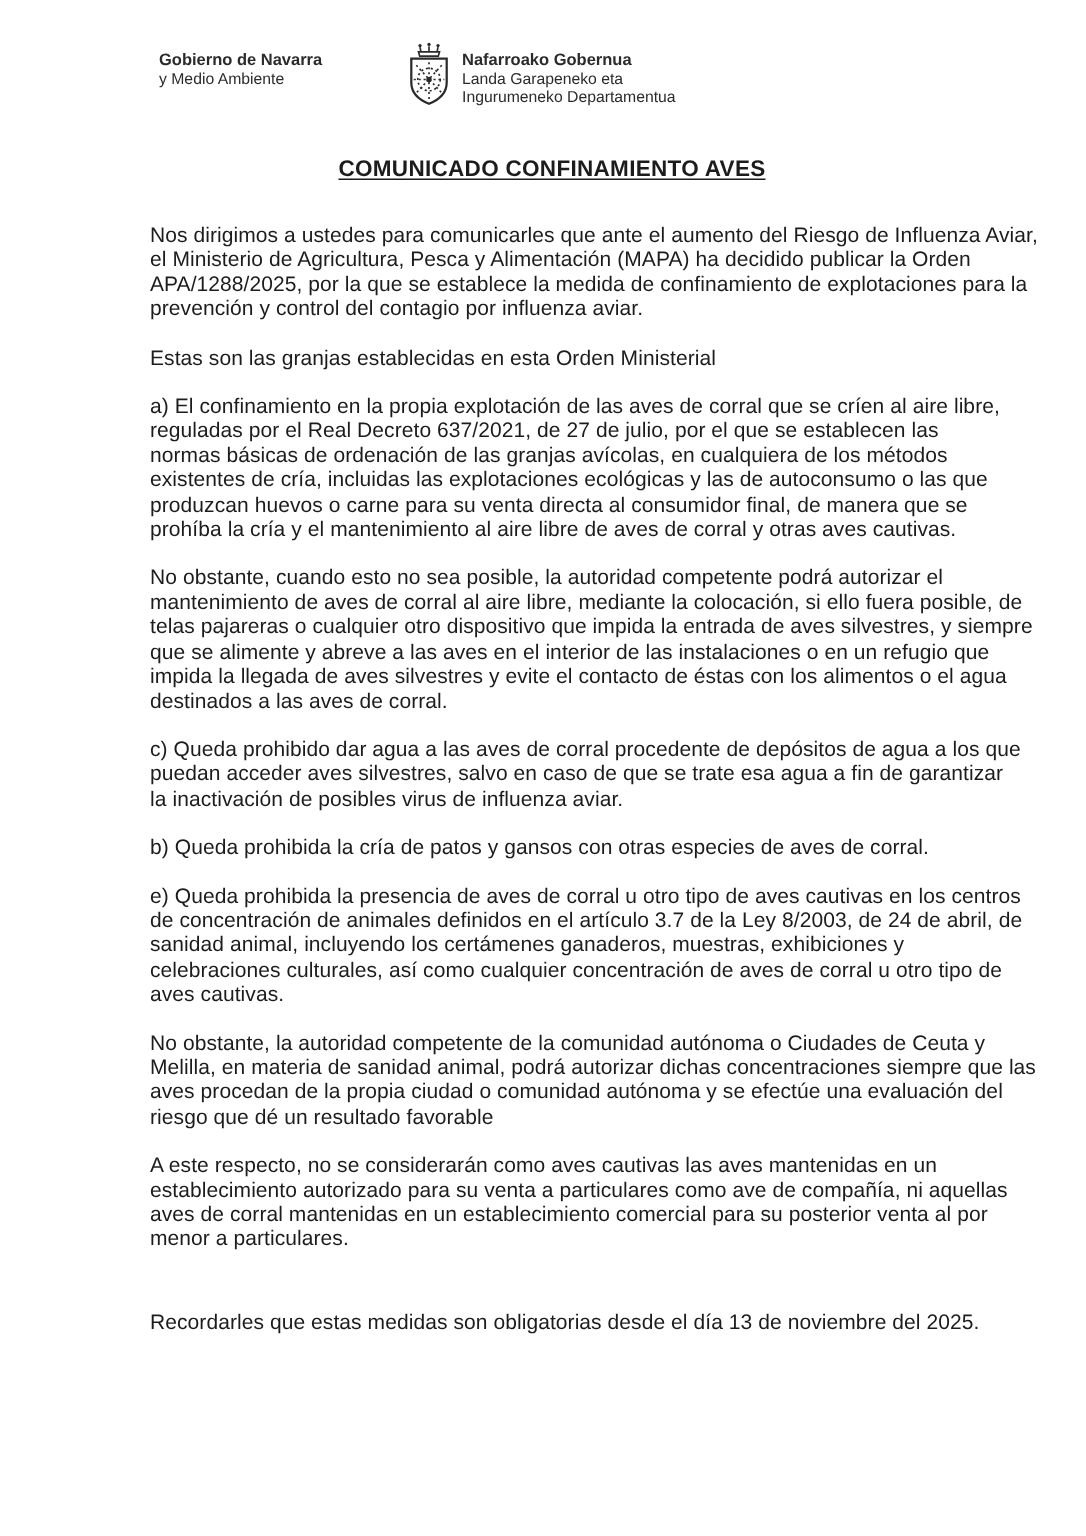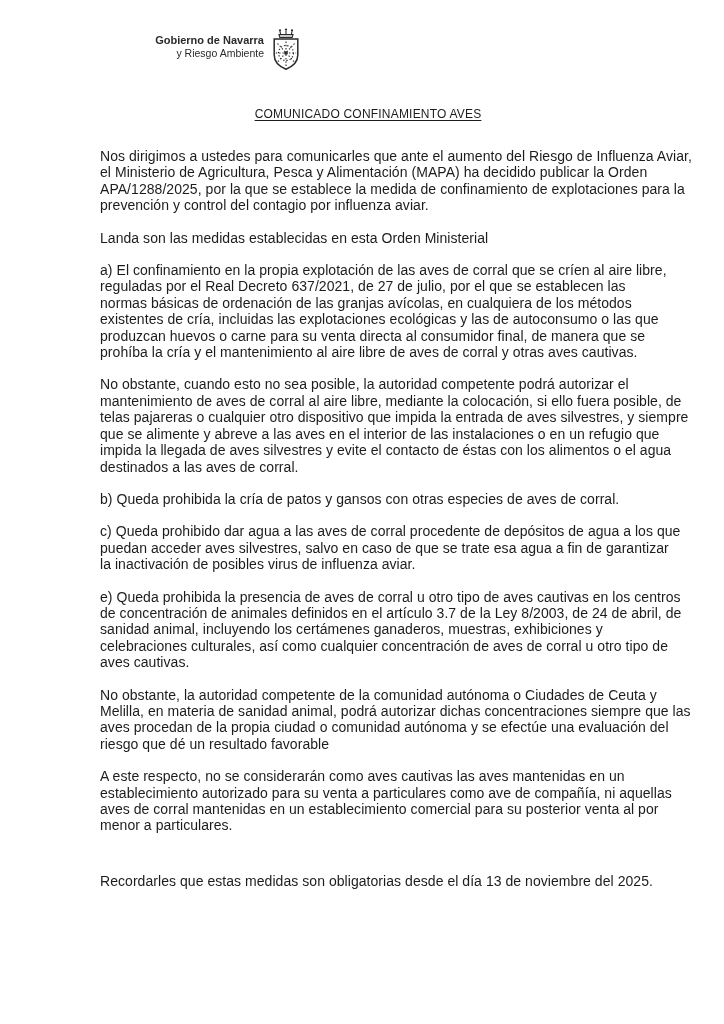--- a/index.html
+++ b/index.html
@@ -17,30 +17,30 @@
 
   
   .hdr {
     display: flex;
     align-items: flex-start;
     justify-content: flex-start;
     margin-left: 6px;
     gap: 7px;
   }
   .hdr-block { font-size: 10.5px; line-height: 12.5px; color: #2b2b2b; }
-  .hdr-left  { text-align: right; width: 158px; padding-top: 6px; }
+  .hdr-left  { text-align: left; width: 158px; padding-top: 6px; }
   .hdr-right { text-align: left; padding-top: 6px; }
   .hdr-bold  { font-weight: bold; font-size: 11px; }
   .emblem { width: 30px; height: 44px; flex: 0 0 auto; }
 
   
   .title-wrap { text-align: center; margin-top: 32px; margin-bottom: 26px; }
   .title {
-    font-size: 12px;
-    font-weight: normal;
+    font-size: 15px;
+    font-weight: bold;
     text-decoration: underline;
     text-underline-offset: 2px;
     letter-spacing: 0.2px;
     text-align: right;
   }
 
   
   .doc-body p {
     margin: 0 0 16px 0;
     font-size: 14px;
@@ -51,21 +51,21 @@
   .doc-body p.extra-gap { margin-top: 39px; }
 </style>
 </head>
 <body>
 
 <div class="page">
 
   <div class="hdr">
     <div class="hdr-block hdr-left">
       <div class="hdr-bold">Gobierno de Navarra</div>
-      <div>y Riesgo Ambiente</div>
+      <div>y Medio Ambiente</div>
     </div>
 
     <svg class="emblem" viewBox="0 0 30 44" aria-hidden="true">
       <g stroke="#2b2b2b" fill="none" stroke-width="1.1">
 
         <circle cx="9" cy="2.4" r="1.1" fill="#2b2b2b" stroke="none"></circle>
         <circle cx="15" cy="1.6" r="1.1" fill="#2b2b2b" stroke="none"></circle>
         <circle cx="21" cy="2.4" r="1.1" fill="#2b2b2b" stroke="none"></circle>
         <path d="M9 3.4 L9.6 6.4 M15 2.8 L15 6.2 M21 3.4 L20.4 6.4"></path>
         <path d="M8 6.6 H22 L21.2 9.4 H8.8 Z"></path>
@@ -75,48 +75,53 @@
         <circle cx="15" cy="25" r="7.5" stroke-dasharray="1.4 1.9"></circle>
 
         <path d="M15 13.5 V38.5" stroke-dasharray="1.4 1.9"></path>
         <path d="M4.8 25 H25.2" stroke-dasharray="1.4 1.9"></path>
         <path d="M6.5 15.5 L23.5 34" stroke-dasharray="1.4 1.9"></path>
         <path d="M23.5 15.5 L6.5 34" stroke-dasharray="1.4 1.9"></path>
         <circle cx="15" cy="25" r="1.8" fill="#2b2b2b" stroke="none"></circle>
       </g>
     </svg>
 
+    <div class="hdr-block hdr-right">
+      <div class="hdr-bold">Nafarroako Gobernua</div>
+      <div>Landa Garapeneko eta</div>
+      <div>Ingurumeneko Departamentua</div>
+    </div>
   </div>
 
   <div class="title-wrap">
     <span class="title">COMUNICADO CONFINAMIENTO AVES</span>
   </div>
 
   <div class="doc-body">
     <p>Nos dirigimos a ustedes para comunicarles que ante el aumento del Riesgo de Influenza Aviar,
 el Ministerio de Agricultura, Pesca y Alimentación (MAPA) ha decidido publicar la Orden
 APA/1288/2025, por la que se establece la medida de confinamiento de explotaciones para la
 prevención y control del contagio por influenza aviar.</p>
-    <p>Landa son las medidas establecidas en esta Orden Ministerial</p>
+    <p>Estas son las granjas establecidas en esta Orden Ministerial</p>
     <p>a) El confinamiento en la propia explotación de las aves de corral que se críen al aire libre,
 reguladas por el Real Decreto 637/2021, de 27 de julio, por el que se establecen las
 normas básicas de ordenación de las granjas avícolas, en cualquiera de los métodos
 existentes de cría, incluidas las explotaciones ecológicas y las de autoconsumo o las que
 produzcan huevos o carne para su venta directa al consumidor final, de manera que se
 prohíba la cría y el mantenimiento al aire libre de aves de corral y otras aves cautivas.</p>
     <p>No obstante, cuando esto no sea posible, la autoridad competente podrá autorizar el
 mantenimiento de aves de corral al aire libre, mediante la colocación, si ello fuera posible, de
 telas pajareras o cualquier otro dispositivo que impida la entrada de aves silvestres, y siempre
 que se alimente y abreve a las aves en el interior de las instalaciones o en un refugio que
 impida la llegada de aves silvestres y evite el contacto de éstas con los alimentos o el agua
 destinados a las aves de corral.</p>
-    <p>b) Queda prohibida la cría de patos y gansos con otras especies de aves de corral.</p>
     <p>c) Queda prohibido dar agua a las aves de corral procedente de depósitos de agua a los que
 puedan acceder aves silvestres, salvo en caso de que se trate esa agua a fin de garantizar
 la inactivación de posibles virus de influenza aviar.</p>
+    <p>b) Queda prohibida la cría de patos y gansos con otras especies de aves de corral.</p>
     <p>e) Queda prohibida la presencia de aves de corral u otro tipo de aves cautivas en los centros
 de concentración de animales definidos en el artículo 3.7 de la Ley 8/2003, de 24 de abril, de
 sanidad animal, incluyendo los certámenes ganaderos, muestras, exhibiciones y
 celebraciones culturales, así como cualquier concentración de aves de corral u otro tipo de
 aves cautivas.</p>
     <p>No obstante, la autoridad competente de la comunidad autónoma o Ciudades de Ceuta y
 Melilla, en materia de sanidad animal, podrá autorizar dichas concentraciones siempre que las
 aves procedan de la propia ciudad o comunidad autónoma y se efectúe una evaluación del
 riesgo que dé un resultado favorable</p>
     <p>A este respecto, no se considerarán como aves cautivas las aves mantenidas en un

